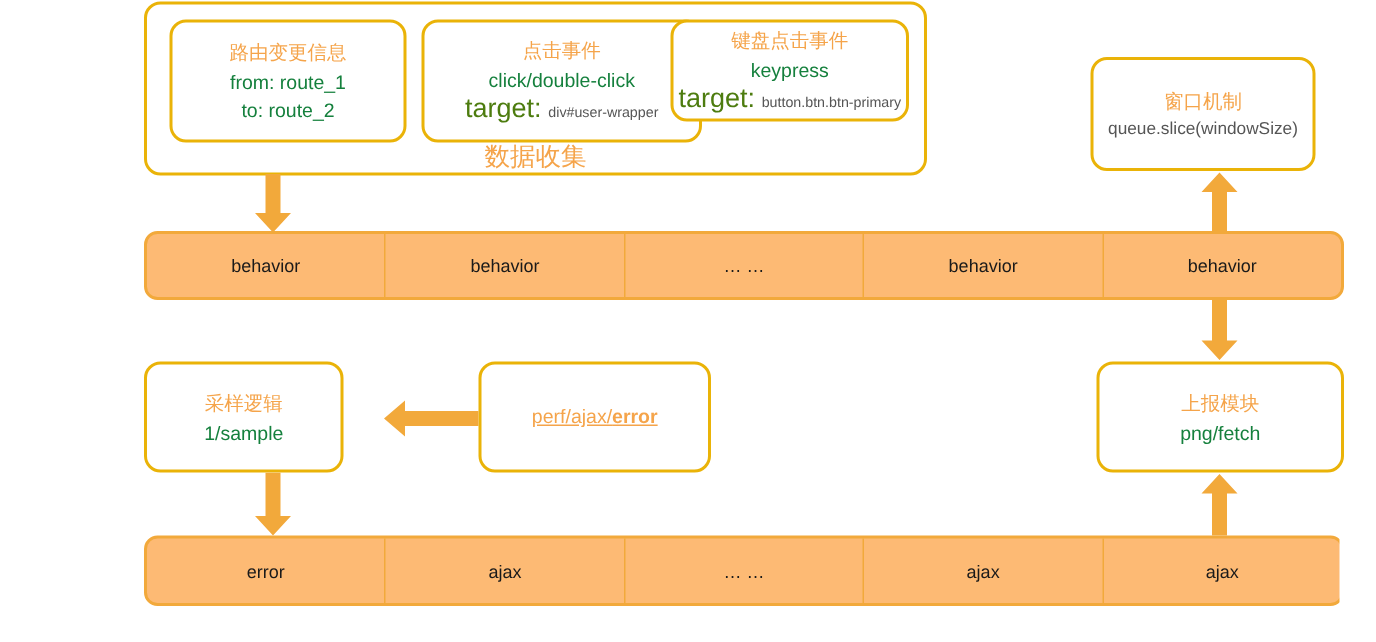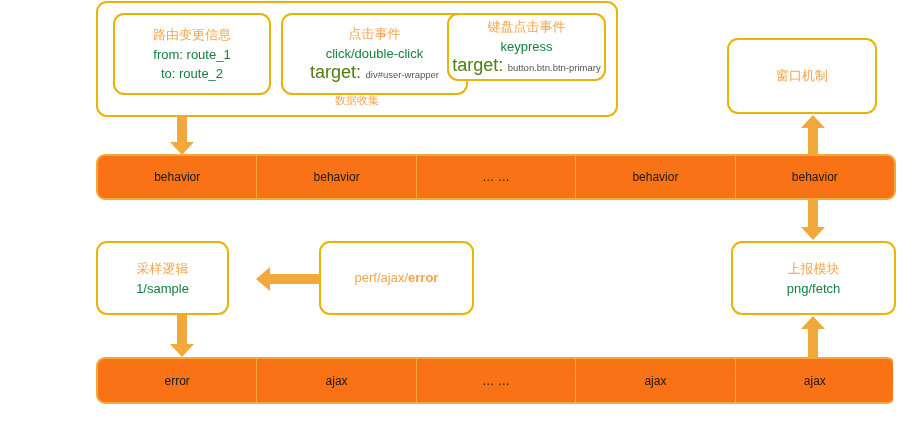--- a/index.html
+++ b/index.html
@@ -60,21 +60,21 @@
     width: 522px;
     height: 116px;
   }
   #collect-label {
     position: absolute;
     left: 96px;
     top: 93px;
     width: 522px;
     text-align: center;
     color: #F5A44A;
-    font-size: 11px;
+    font-size: 17px;
   }
   .collect-card {
     width: 100%;
     height: 100%;
   }
   #card-route  { left: 113px; top: 13px; width: 158px; height: 82px; }
   #card-click  { left: 281px; top: 13px; width: 187px; height: 82px; }
   #card-key    { left: 447px; top: 13px; width: 159px; height: 68px; }
 
   .target-line {
@@ -98,21 +98,21 @@
     line-height: 17px;
     white-space: nowrap;
   }
 
   
   .strip {
     position: absolute;
     box-sizing: border-box;
     border: 2px solid #F2A93B;
     border-radius: 9px;
-    background: #f97316;
+    background: #fdba74;
     display: flex;
   }
   .strip .cell {
     flex: 1 1 0;
     display: flex;
     align-items: center;
     justify-content: center;
     border-right: 1px solid #F2A93B;
     font-size: 12px;
     color: #1a1a1a;
@@ -121,21 +121,21 @@
   .strip .cell:last-child { border-right: none; }
 
   #behavior-row { left: 96px; top: 154px; width: 800px; height: 46px; }
   #data-row     { left: 96px; top: 357px; width: 800px; height: 47px; }
 
   
   #sample-box { left: 96px; top: 241px; width: 133px; height: 74px; }
   #newinfo-box { left: 319px; top: 241px; width: 155px; height: 74px; }
   #report-box { left: 731px; top: 241px; width: 165px; height: 74px; }
   #newinfo-box .line1 { color: #F5A44A; font-size: 13px; line-height: 20px; }
-  #newinfo-box .line2 { color: #F5A44A; font-size: 13px; line-height: 20px; }
+  #newinfo-box .line2 { color: #F5A44A; font-size: 13px; line-height: 20px; text-decoration: underline; }
 
   
   .arrow {
     position: absolute;
   }
   .arrow svg { display: block; }
 
   
   #edge-notch {
     position: absolute;
@@ -181,20 +181,21 @@
         <span class="target-val">button.btn.btn-primary</span>
       </div>
     </div>
   </div>
 
   <div id="collect-label">数据收集</div>
 
   <div class="box" id="window-box">
     <div class="center-stack">
       <div class="orange-head">窗口机制</div>
+      <div class="line3">queue.slice(windowSize)</div>
     </div>
   </div>
 
   <div class="strip" id="behavior-row">
     <div class="cell">behavior</div>
     <div class="cell">behavior</div>
     <div class="cell">… …</div>
     <div class="cell">behavior</div>
     <div class="cell">behavior</div>
   </div>

